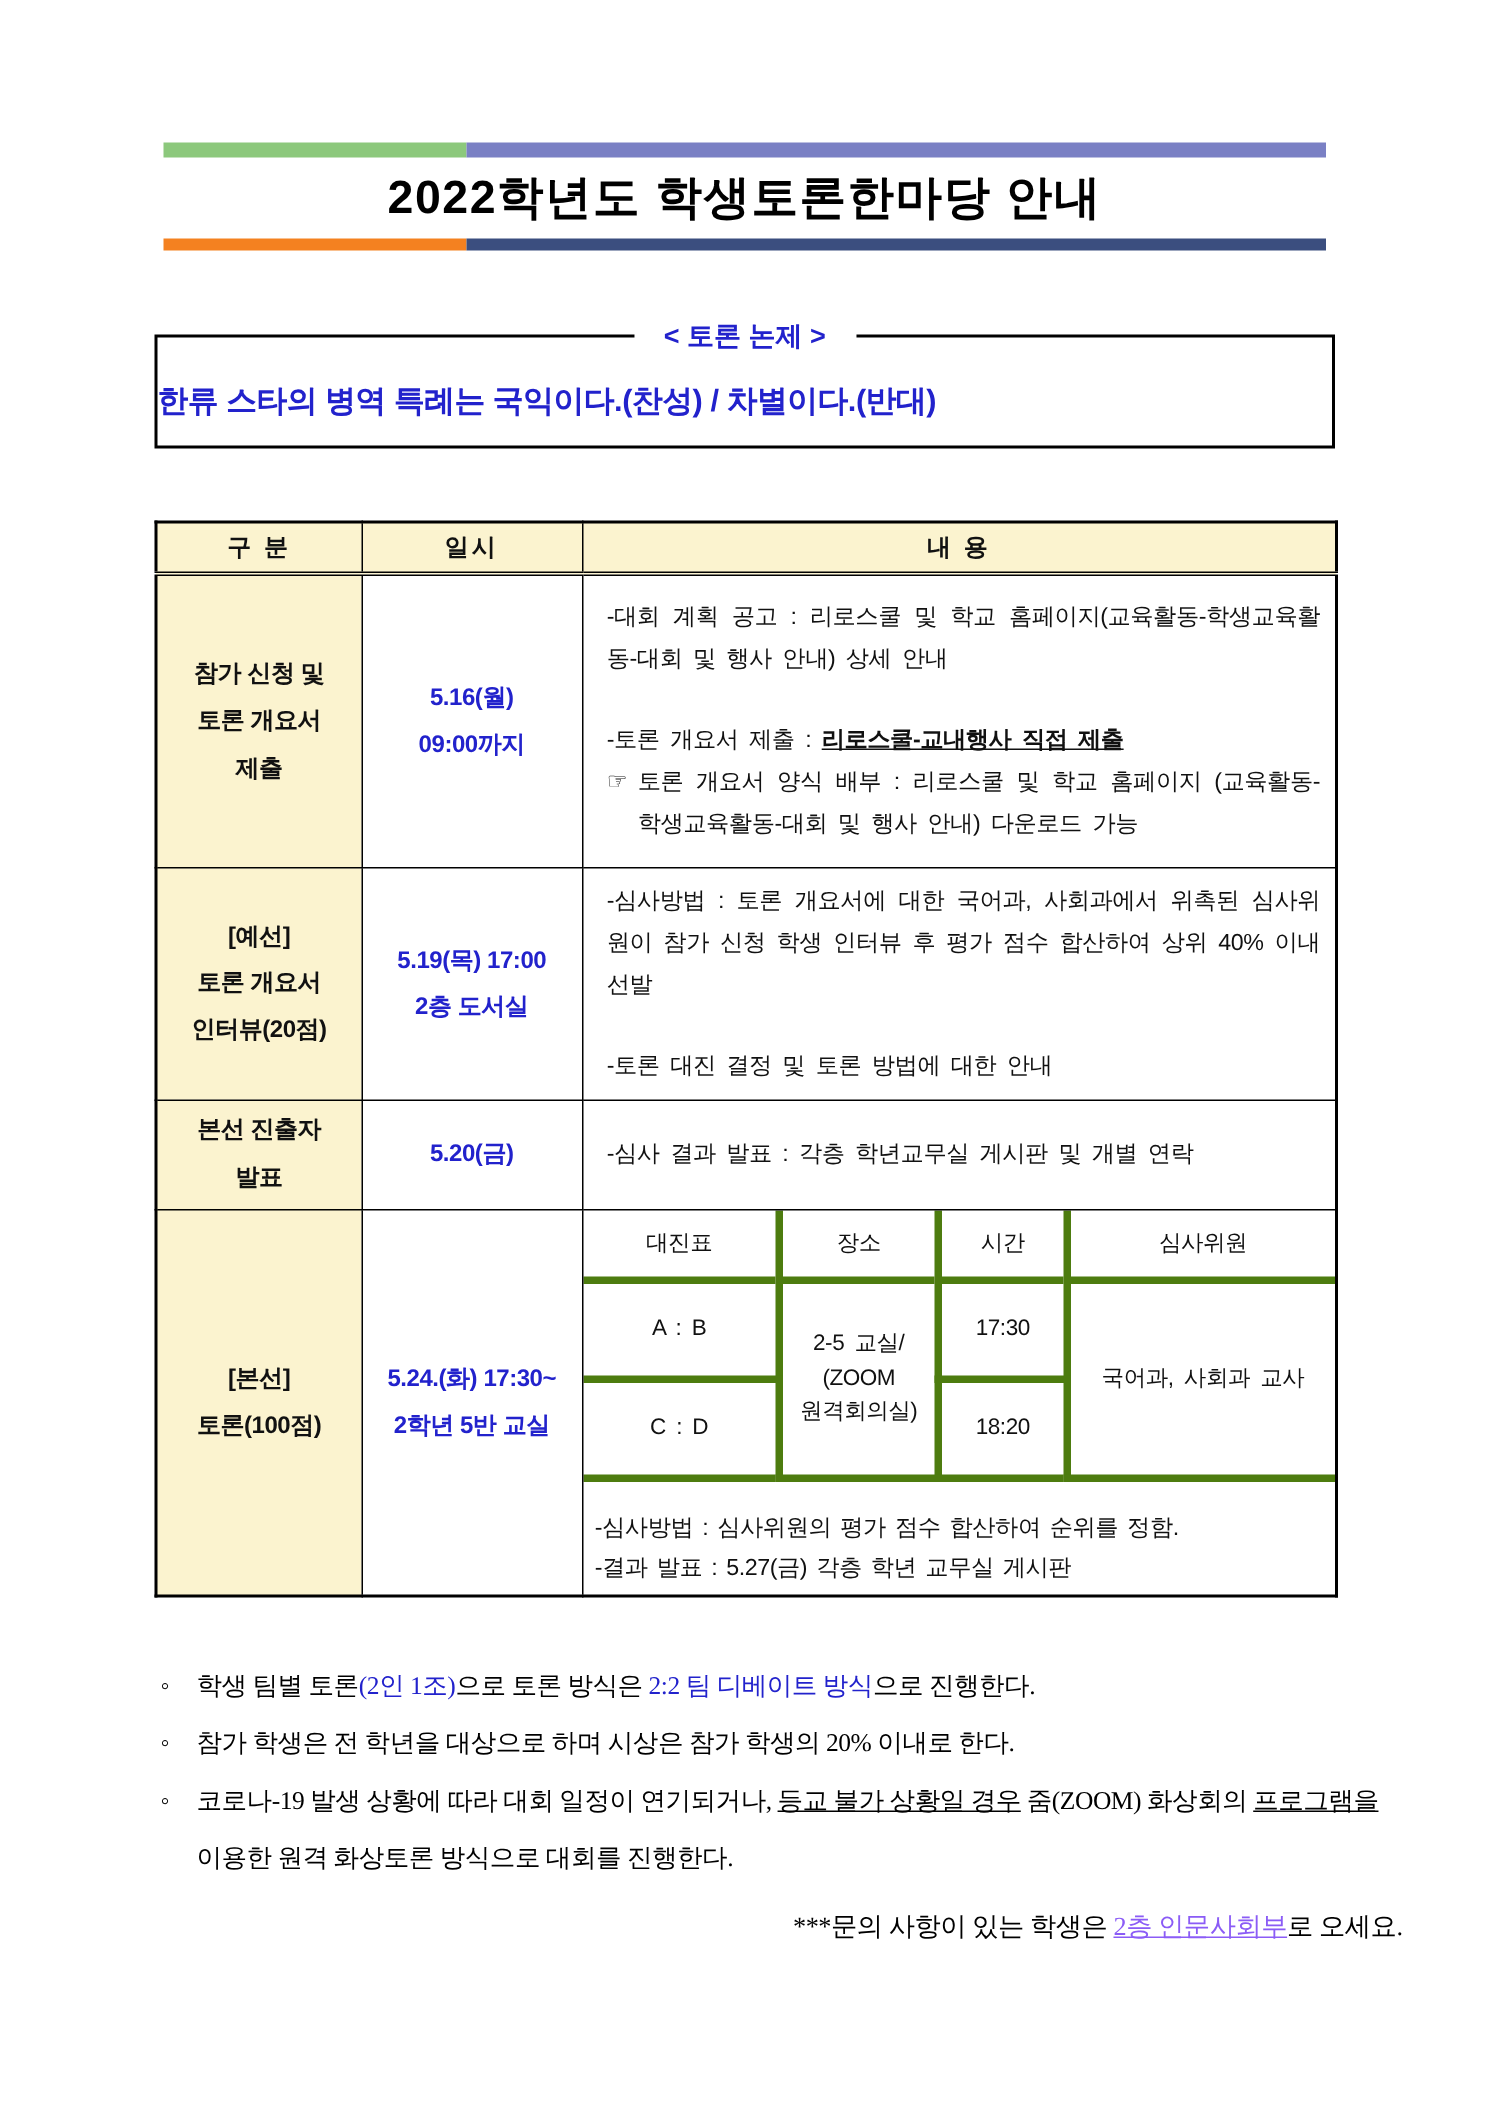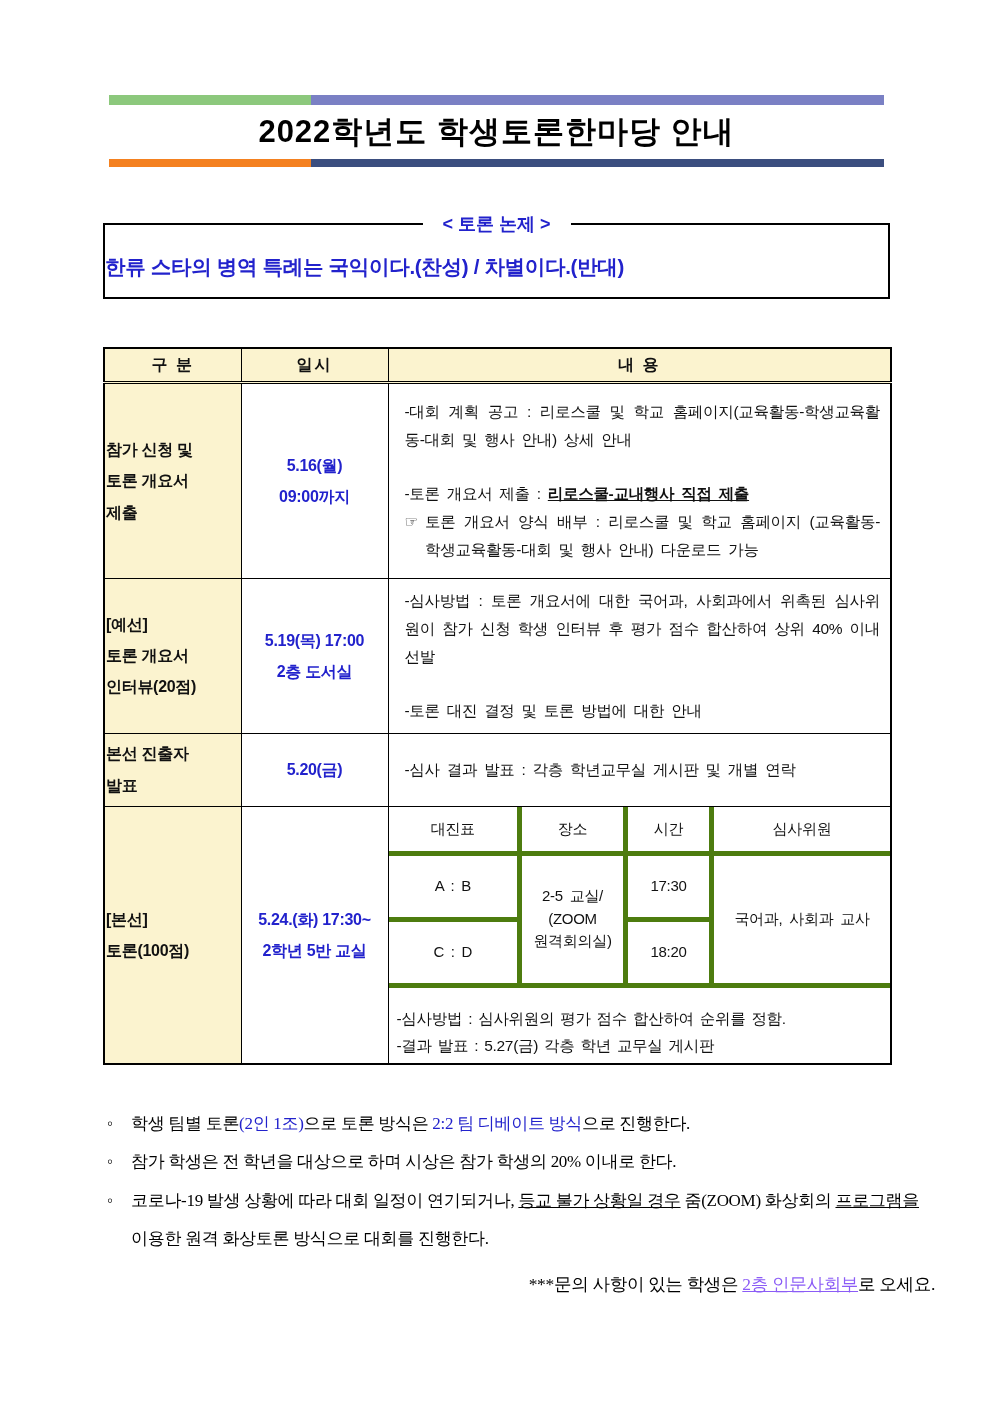--- a/index.html
+++ b/index.html
@@ -22,21 +22,21 @@
   .topic-legend{position:absolute;top:-13px;left:50%;transform:translateX(-50%);background:#fff;
     padding:0 20px;color:#2222cc;font-weight:bold;font-size:18px;white-space:nowrap;}
   .topic-statement{margin-top:28px;color:#2222cc;font-weight:bold;font-size:20.5px;letter-spacing:-0.3px;}
 
   
   table.main{margin-top:48px;width:787px;border-collapse:collapse;table-layout:fixed;border:2px solid #000;}
   table.main col.c1{width:137px;} table.main col.c2{width:147px;} table.main col.c3{width:503px;}
   table.main th,table.main td{border:1px solid #000;}
   tr.head th{height:30px;background:#fbf3cf;font-size:16px;font-weight:bold;
     border-bottom:3px double #000;letter-spacing:2px;}
-  td.cat{background:#fbf3cf;font-weight:bold;font-size:16px;text-align:left;line-height:1.95;letter-spacing:-0.3px;}
+  td.cat{background:#fbf3cf;font-weight:bold;font-size:16px;text-align:center;line-height:1.95;letter-spacing:-0.3px;}
   td.when{color:#2222cc;font-weight:bold;font-size:16px;text-align:center;line-height:1.95;letter-spacing:-0.3px;}
   td.content{font-size:15.5px;padding:8px 10px 8px 16px;text-align:justify;line-height:1.8;word-spacing:3px;letter-spacing:-0.3px;}
   .r1{height:196px;} .r2{height:143px;} .r3{height:73px;} .r4{height:258px;}
   .p{margin:0;}
   .gap{margin-top:26px;}
   .emph{font-weight:bold;text-decoration:underline;}
   .hang{display:flex;}
   .hand{margin-right:7px;}
   td.content-final{padding:0;vertical-align:top;}
 

